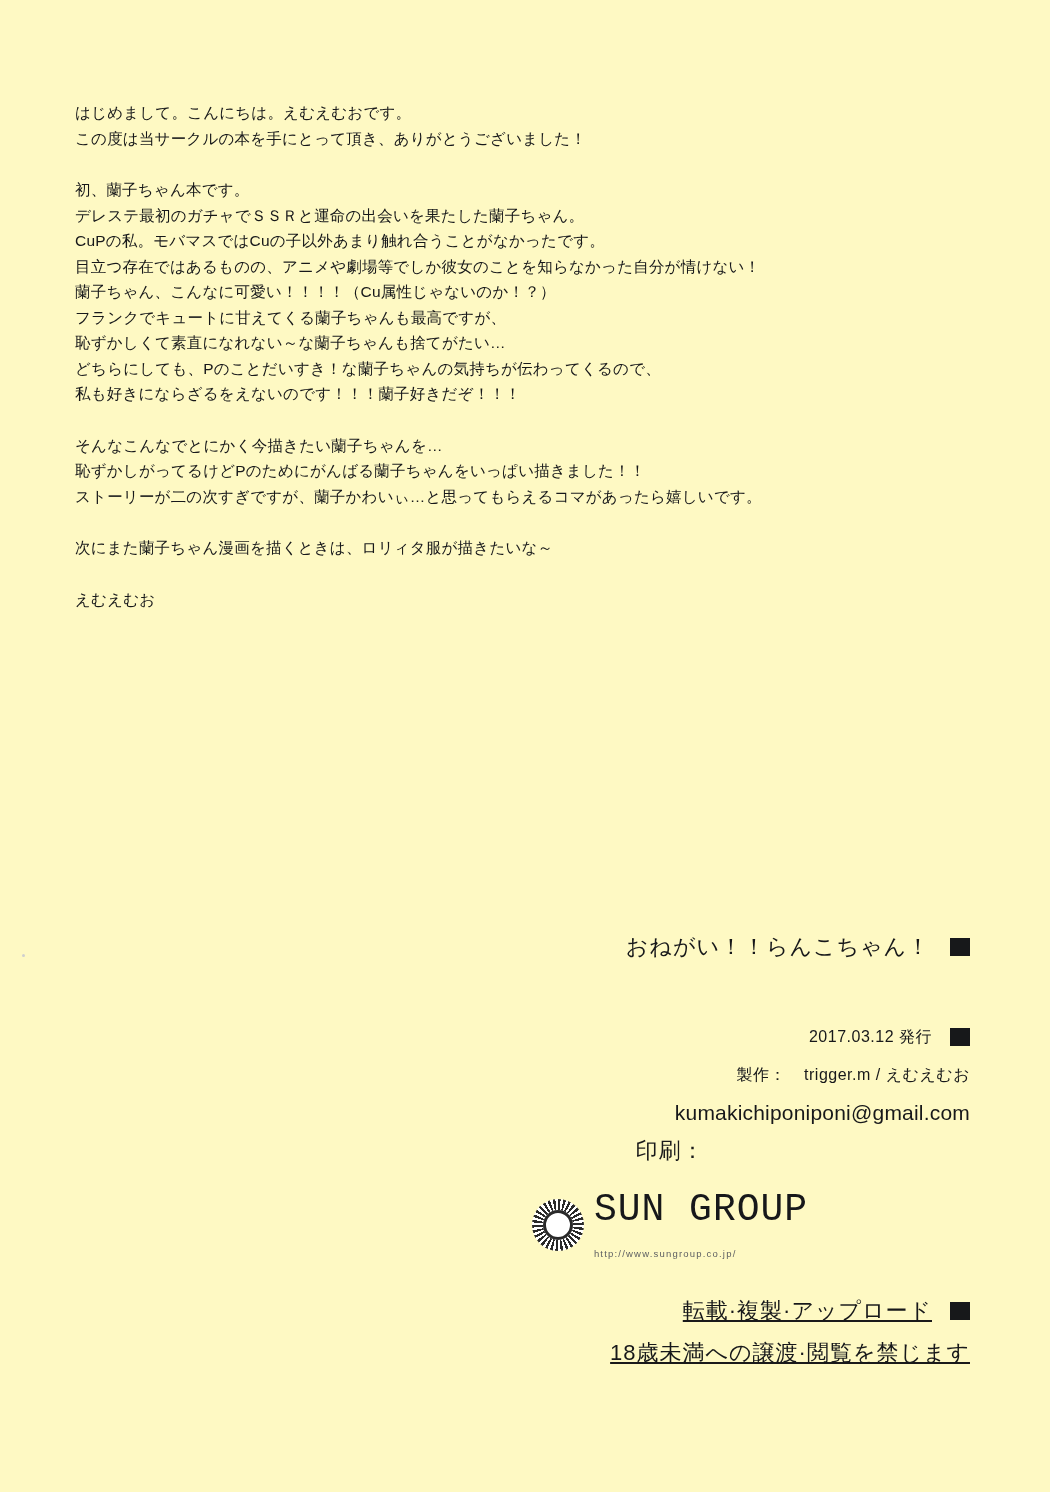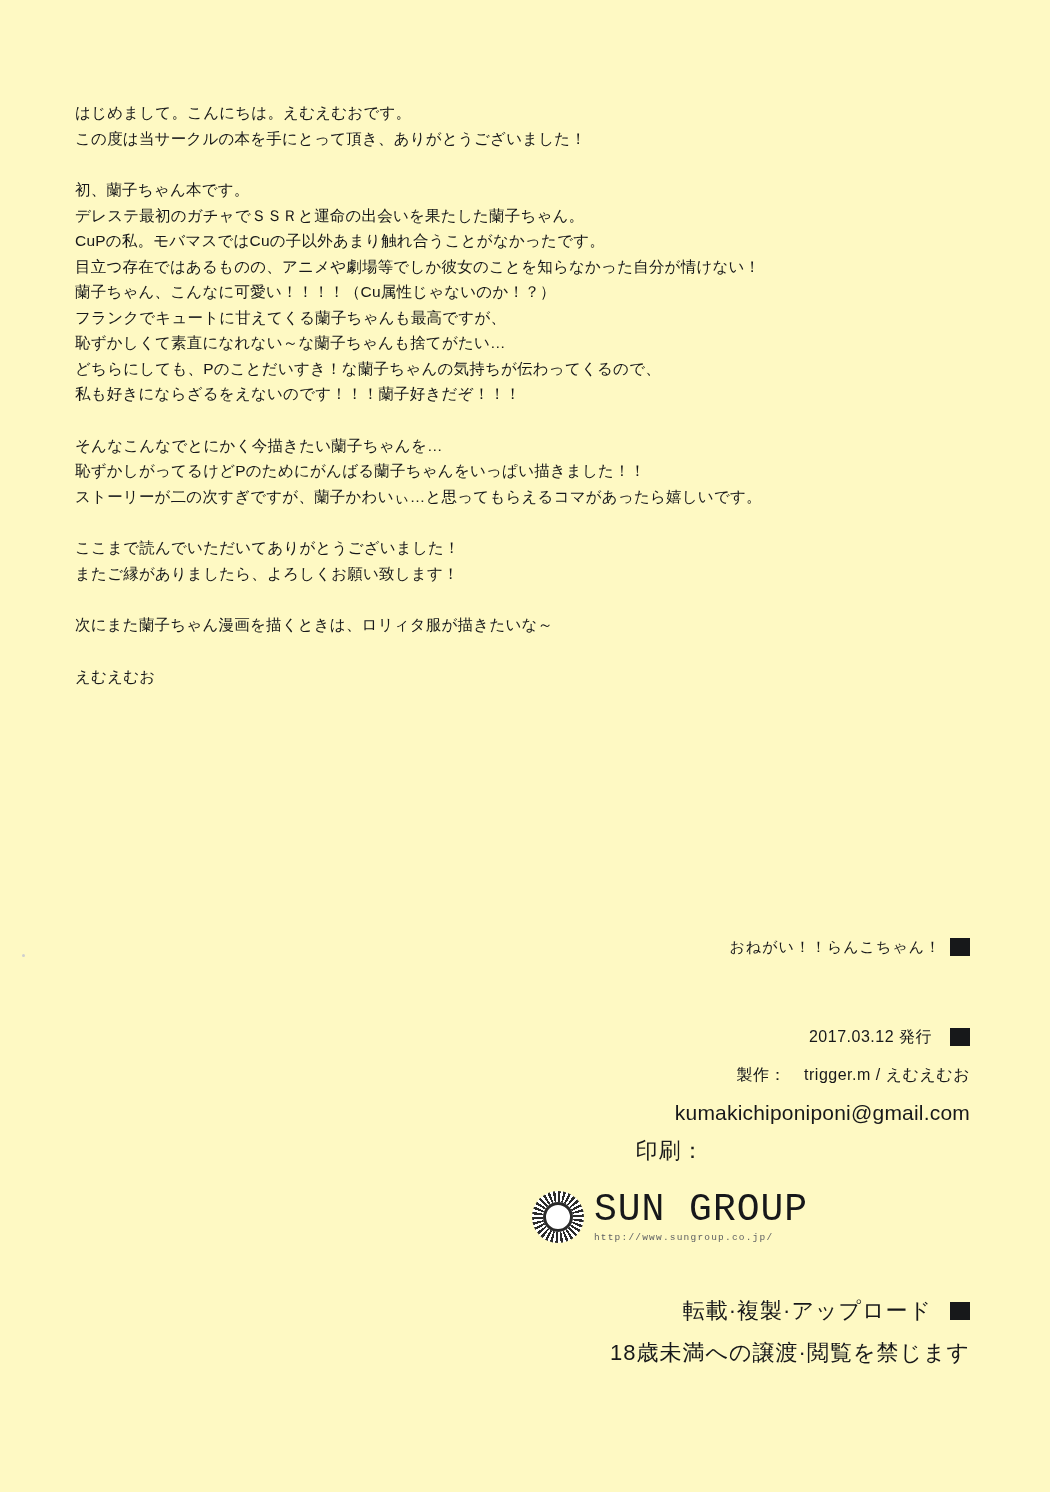--- a/index.html
+++ b/index.html
@@ -45,28 +45,28 @@
 
   
   .colophon {
     position: absolute;
     right: 80px;
     top: 930px;
     width: 600px;
     text-align: right;
   }
   .colo-title {
-    font-size: 15px;
+    font-size: 22px;
     line-height: 34px;
     letter-spacing: 1px;
     color: #17181a;
     display: flex;
     justify-content: flex-end;
     align-items: center;
-    gap: 9px;
+    gap: 20px;
   }
   .colo-row {
     font-size: 16px;
     line-height: 38px;
     letter-spacing: 0.5px;
     color: #17181a;
     display: flex;
     justify-content: flex-end;
     align-items: center;
     gap: 18px;
@@ -144,34 +144,35 @@
     align-items: flex-start;
     line-height: 1;
   }
   .logo-name {
     font-family: Liberation Mono, monospace;
     font-size: 38px;
     letter-spacing: 1px;
     color: #17181a;
   }
   .logo-url {
-    font-family: Liberation Mono, monospace;
+    font-family: Liberation Sans, sans-serif;
     font-size: 9.5px;
     letter-spacing: 1.2px;
     color: #5d5f62;
-    margin-top: 4px;
+    margin-top: 20px;
   }
 
   
   .notice {
     position: absolute;
     right: 80px;
     top: 1290px;
     width: 600px;
     text-align: right;
+    text-decoration: underline;
   }
   .notice-row {
     font-size: 22px;
     line-height: 42px;
     letter-spacing: 1px;
     color: #17181a;
     display: flex;
     justify-content: flex-end;
     align-items: center;
     gap: 18px;
@@ -213,24 +214,20 @@
       <div class="line">どちらにしても、Pのことだいすき！な蘭子ちゃんの気持ちが伝わってくるので、</div>
       <div class="line">私も好きにならざるをえないのです！！！蘭子好きだぞ！！！</div>
     </div>
 
     <div class="para">
       <div class="line">そんなこんなでとにかく今描きたい蘭子ちゃんを…</div>
       <div class="line">恥ずかしがってるけどPのためにがんばる蘭子ちゃんをいっぱい描きました！！</div>
       <div class="line">ストーリーが二の次すぎですが、蘭子かわいぃ…と思ってもらえるコマがあったら嬉しいです。</div>
     </div>
 
-    <div class="para">
-      <div class="line">ここまで読んでいただいてありがとうございました！</div>
-      <div class="line">またご縁がありましたら、よろしくお願い致します！</div>
-    </div>
 
     <div class="para">
       <div class="line">次にまた蘭子ちゃん漫画を描くときは、ロリィタ服が描きたいな～</div>
     </div>
 
     <div class="para">
       <div class="line">えむえむお</div>
     </div>
 
   </div>

